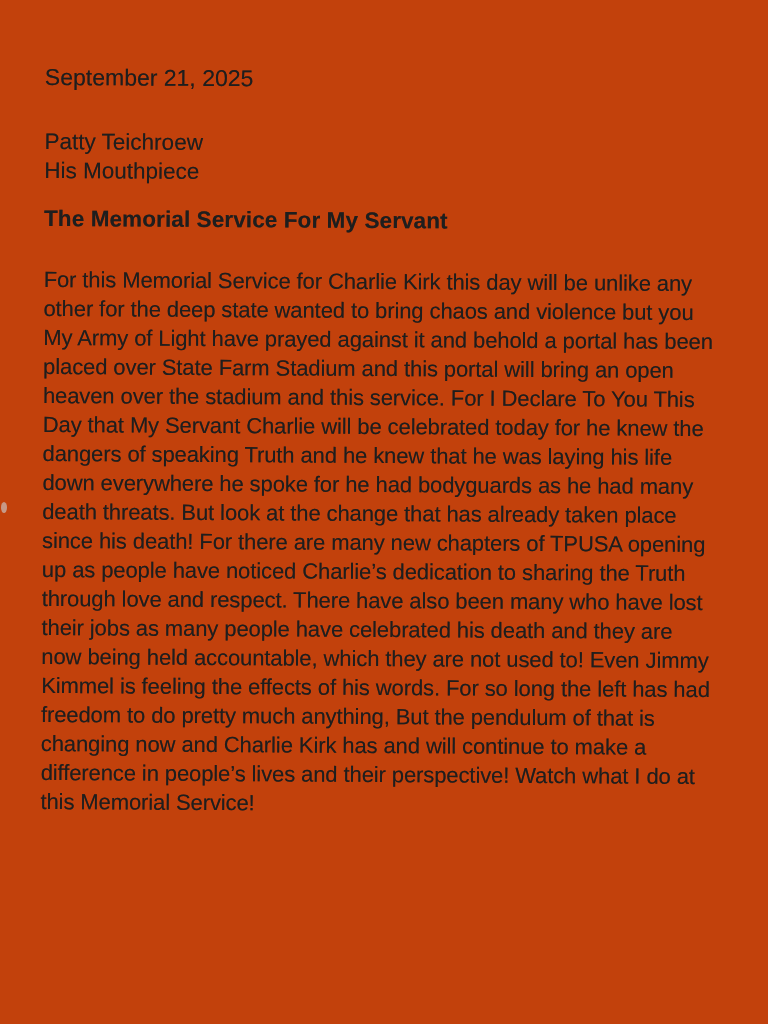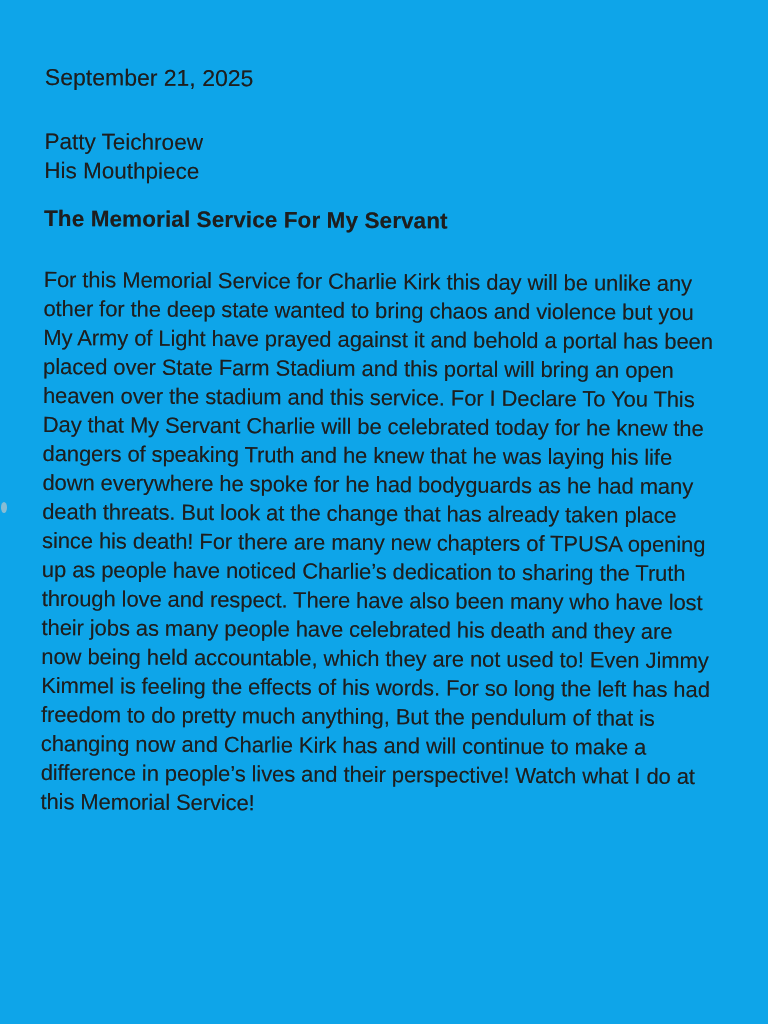--- a/index.html
+++ b/index.html
@@ -4,21 +4,21 @@
 <style>
   html, body {
     margin: 0;
     padding: 0;
     background: #ffffff;
   }
   .page {
     position: relative;
     width: 768px;
     height: 1024px;
-    background: #0ea5e9;
+    background: #c2410c;
     overflow: hidden;
     font-family: "Liberation Sans", sans-serif;
     color: #1e1e1e;
   }
   
   .page * {
     text-shadow: 0 0 0.45px rgba(30,30,30,0.55);
   }
   .content {
     position: absolute;

